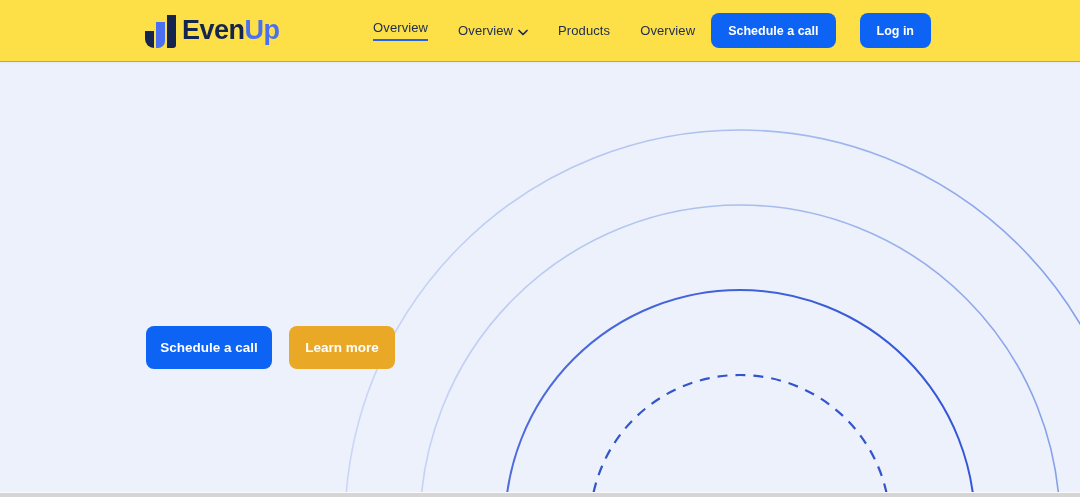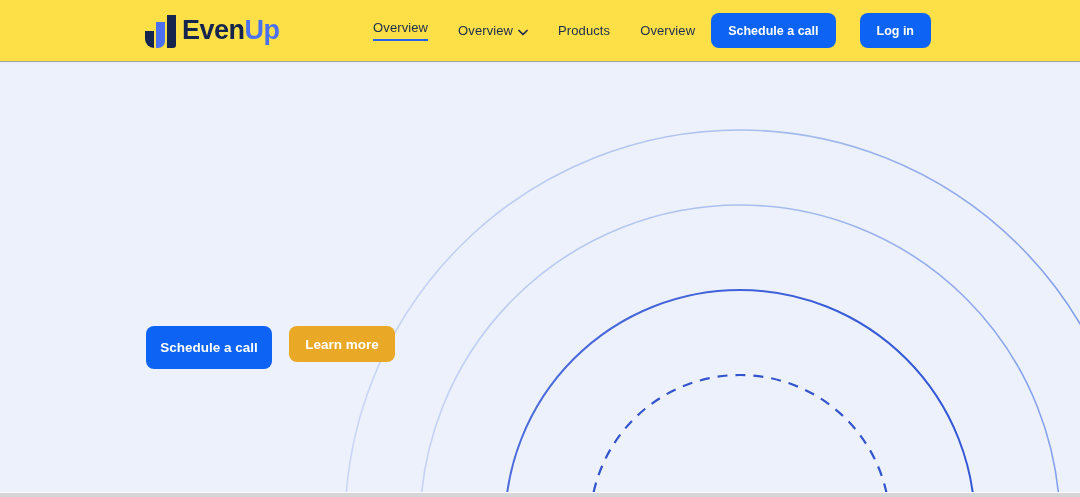--- a/index.html
+++ b/index.html
@@ -113,21 +113,21 @@
   }
   .btn-hero-primary {
     background: #0d63f3;
     width: 126px;
     height: 43px;
     font-size: 13.5px;
   }
   .btn-hero-secondary {
     background: #e9a825;
     width: 106px;
-    height: 36px;
+    height: 43px;
     font-size: 13.5px;
   }
 
   
   .bottom-strip {
     height: 5px;
     background: #d5d5d7;
     border-top: 1px solid #fafafa;
   }
 </style>

